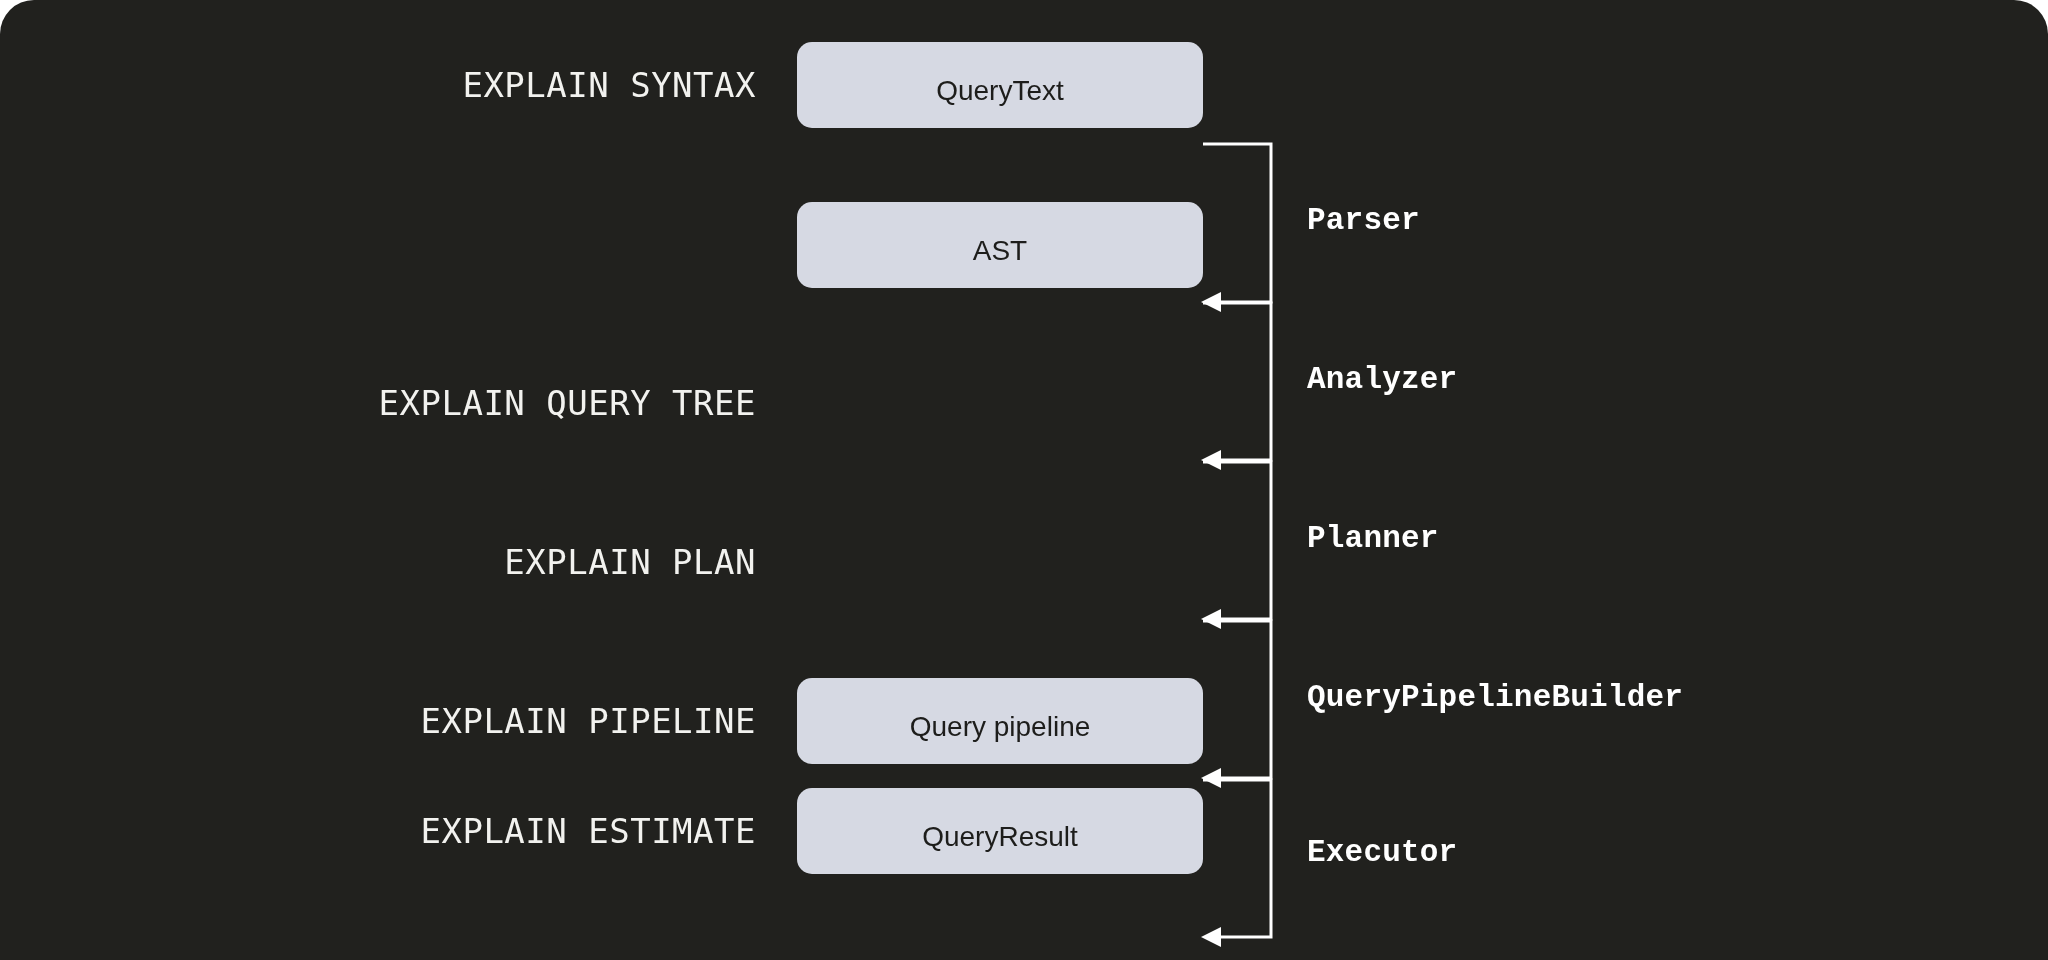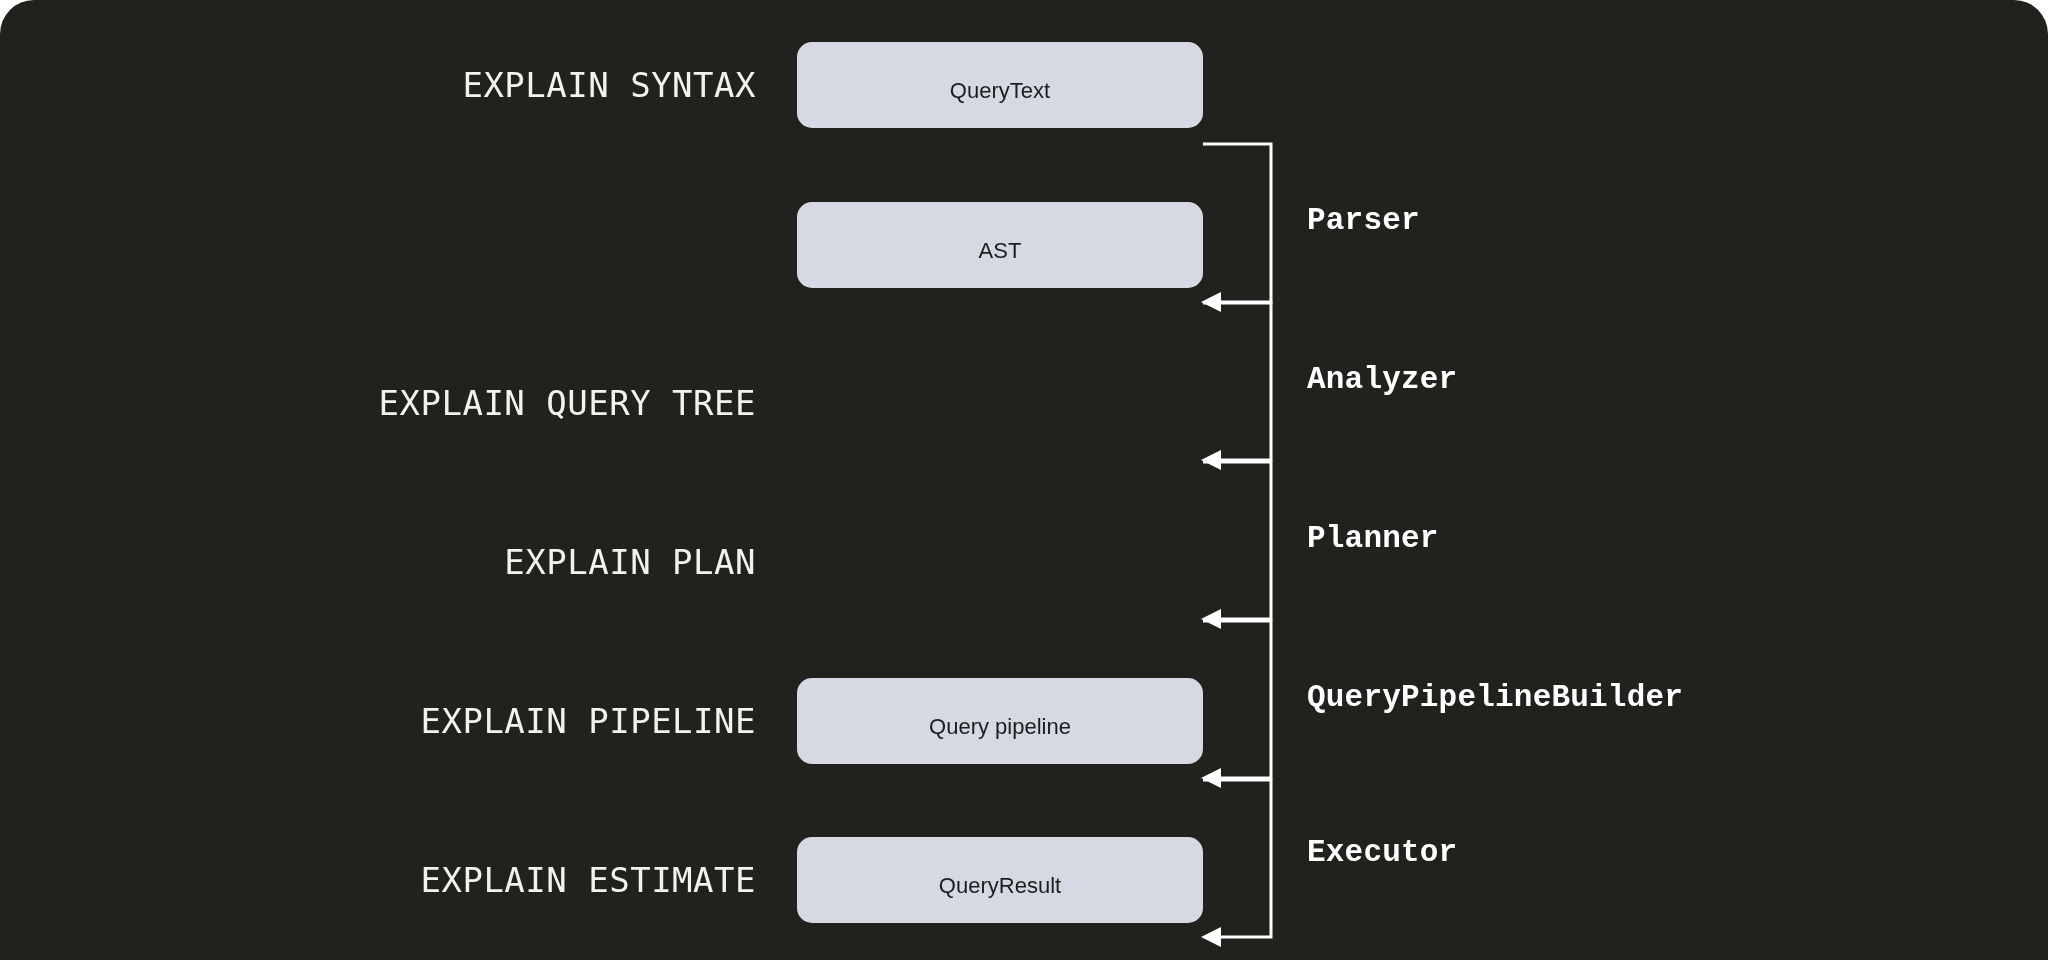--- a/index.html
+++ b/index.html
@@ -52,21 +52,21 @@
     width: 406px;
     height: 86px;
     background: #d6d9e3;
     border-radius: 15px;
     display: flex;
     align-items: center;
     justify-content: center;
   }
   .node-label {
     color: #1d1d1b;
-    font-size: 22px;
+    font-size: 28px;
     font-family: "Liberation Sans", sans-serif;
     white-space: nowrap;
     margin-top: 12px;
   }
   
   .connector {
     position: absolute;
     left: 1195px;
     width: 130px;
     pointer-events: none;
@@ -144,20 +144,20 @@
       </div>
       <div class="row" style="top: 519px;">
         <div class="explain-label">EXPLAIN PLAN</div>
       </div>
       <div class="row" style="top: 678px;">
         <div class="explain-label">EXPLAIN PIPELINE</div>
         <div class="node-box">
           <span class="node-label">Query pipeline</span>
         </div>
       </div>
-      <div class="row" style="top: 837px;">
+      <div class="row" style="top: 788px;">
         <div class="explain-label">EXPLAIN ESTIMATE</div>
         <div class="node-box">
           <span class="node-label">QueryResult</span>
         </div>
       </div>
     </div>
 </div>
 
 </body></html>

